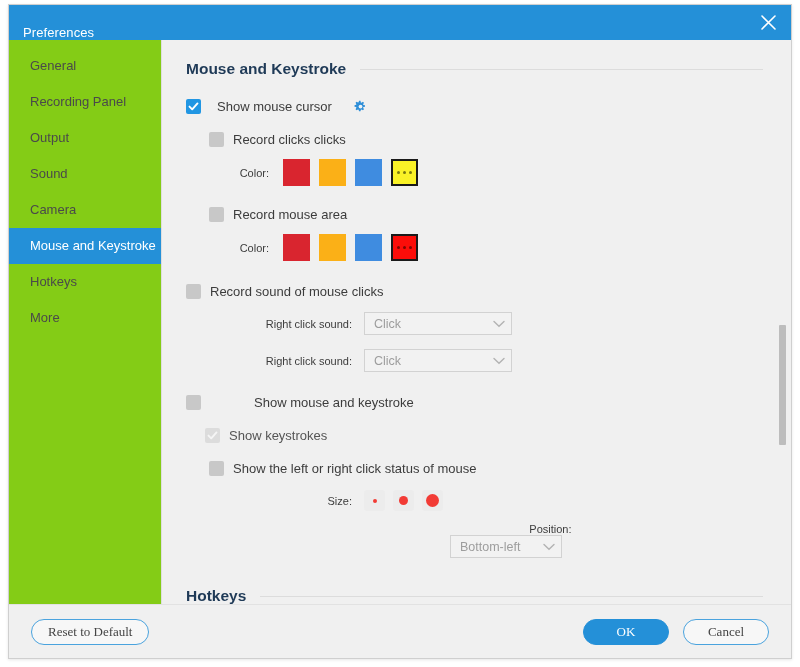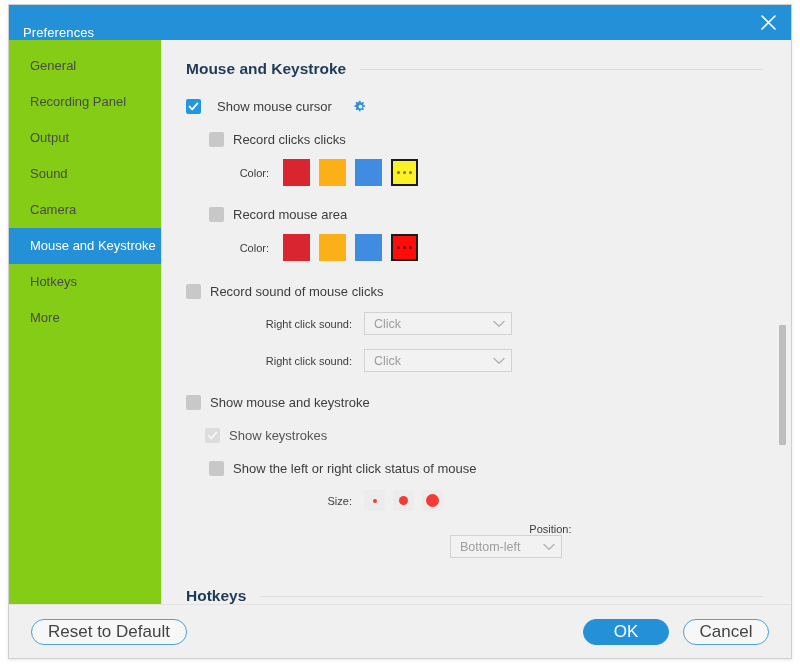--- a/index.html
+++ b/index.html
@@ -279,27 +279,28 @@
     border-top: 1px solid #e2e2e2;
     display: flex;
     align-items: center;
     justify-content: space-between;
     padding: 0 22px;
     box-sizing: border-box;
   }
   .btn {
     height: 26px;
     border-radius: 13px;
-    font-size: 17px;
+    font-size: 13px;
     display: inline-flex;
     align-items: center;
     justify-content: center;
     cursor: pointer;
     box-sizing: border-box;
     padding: 0 16px;
+    font-family: Liberation Serif, serif;
   }
   .btn-outline {
     border: 1px solid #4aa3de;
     background: #f7f7f7;
     color: #444;
   }
   .btn-primary {
     background: #2490d8;
     color: #fff;
     width: 86px;
@@ -420,21 +421,21 @@
           <span class="select w-sound">
             <span>Click</span>
             <span class="chev">
               <svg width="12" height="8" viewBox="0 0 12 8">
                   <path d="M1 1.5 L6 6.3 L11 1.5" stroke="#b3b3b3" stroke-width="1.4" fill="none" stroke-linecap="round"></path>
                 </svg>
             </span>
           </span>
         </div>
 
-        <div class="row" style="margin-left:24px; margin-top:20px;">
+        <div class="row" style="margin-left:24px; margin-top:20px;gap:44px;">
           <span class="cb unchecked"></span>
           <span class="cb-label">Show mouse and keystroke</span>
         </div>
 
         <div class="row" style="margin-left:43px; margin-top:13px;">
           <span class="cb disabled-checked">
             <svg width="11" height="11" viewBox="0 0 11 11">
                 <path d="M1.5 5.6 L4.2 8.3 L9.5 2.4" stroke="#f5f5f5" stroke-width="1.9" fill="none" stroke-linecap="round" stroke-linejoin="round"></path>
               </svg>
           </span>

